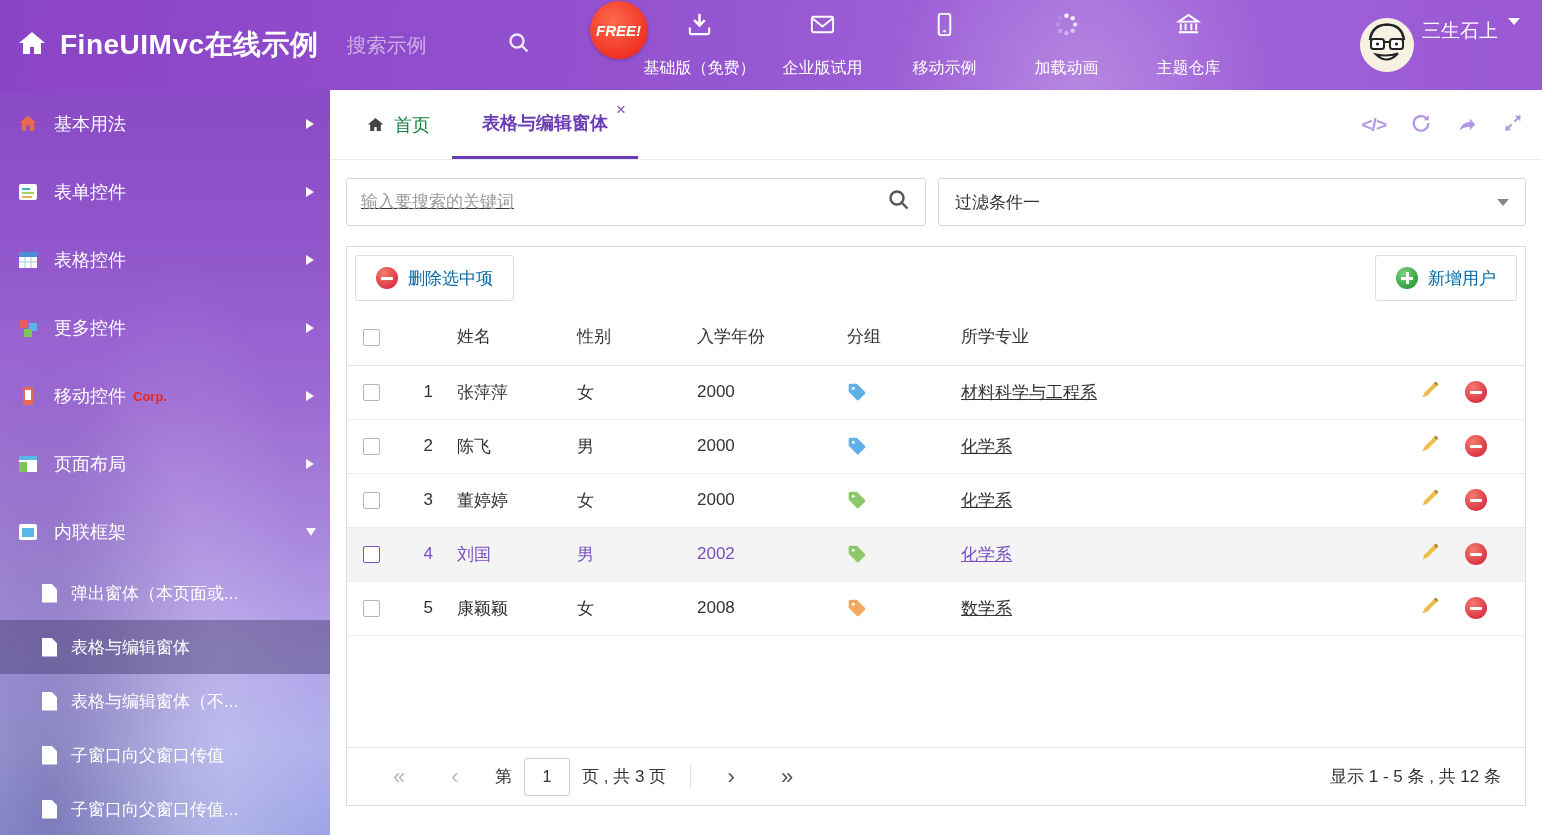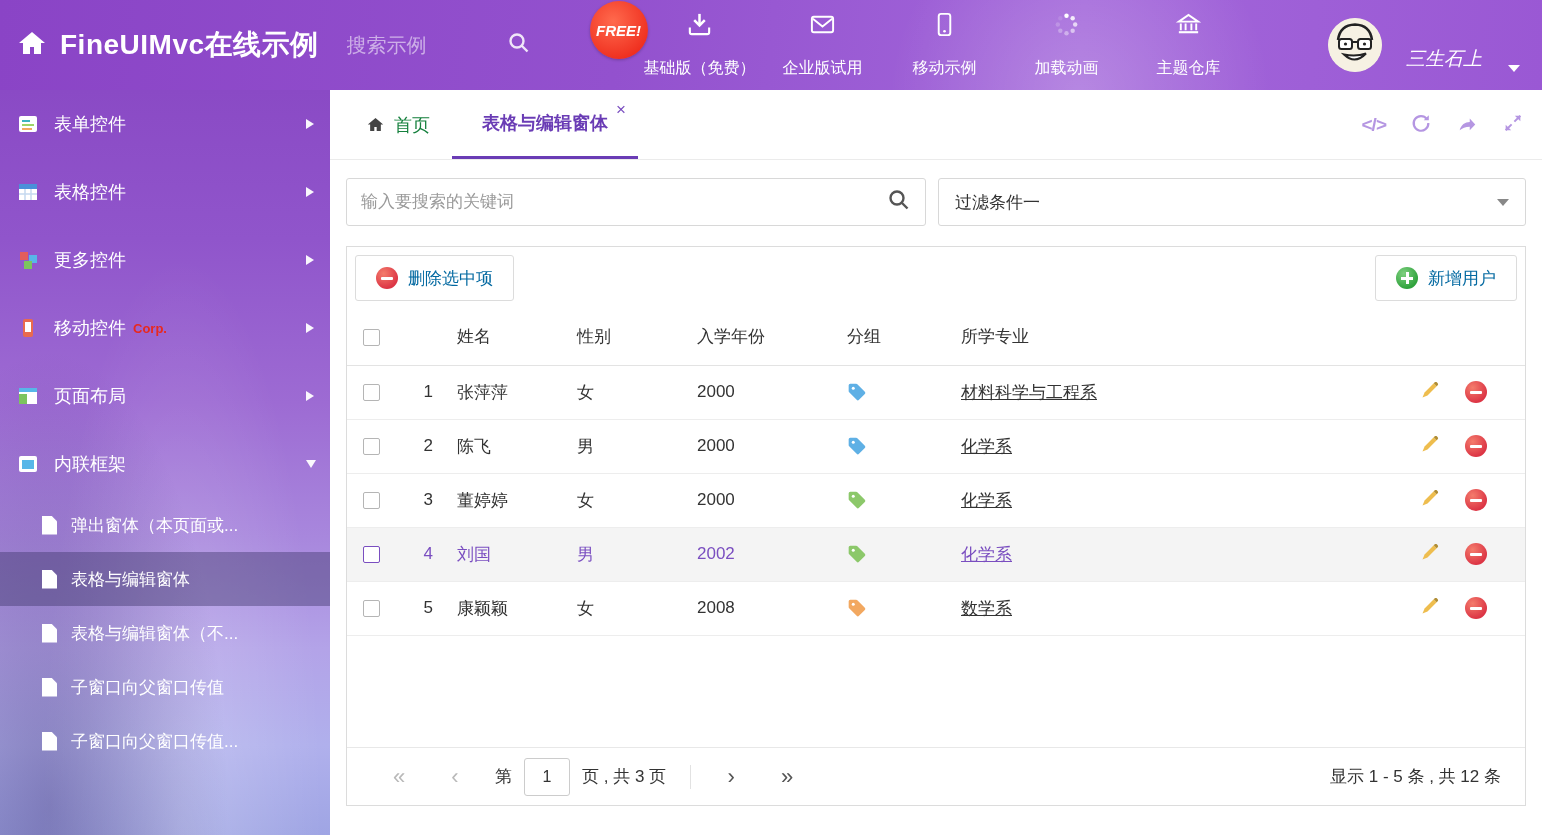--- a/index.html
+++ b/index.html
@@ -20,21 +20,21 @@
   .h-search input::placeholder { color:rgba(255,255,255,.55); }
   .h-nav { display:flex; margin-left:42px; height:100%; }
   .h-nav-item { width:122px; display:flex; flex-direction:column; align-items:center; justify-content:center;
     gap:16px; font-size:16px; cursor:pointer; position:relative; white-space:nowrap; }
   .h-nav-item.first { width:168px; padding-left:44px; }
   .free { position:absolute; left:-4px; top:1px; width:58px; height:58px; border-radius:50%;
     background:radial-gradient(circle at 40% 35%, #ff6a4d, #ef2f1f 75%);
     display:flex; align-items:center; justify-content:center;
     font-size:15px; font-weight:700; font-style:italic; color:#fff; z-index:3;
     box-shadow:0 1px 3px rgba(0,0,0,.25); }
-  .h-user { margin-left:auto; margin-right:22px; display:flex; align-items:flex-end; gap:24px; cursor:pointer;font-style:italic; }
+  .h-user { margin-left:auto; margin-right:22px; display:flex; align-items:flex-start; gap:8px; cursor:pointer; }
   .h-user .name { font-size:19px; }
   .h-caret { width:0; height:0; border-left:6px solid transparent; border-right:6px solid transparent;
     border-top:7px solid #fff; margin-left:2px; }
   .avatar { width:54px; height:54px; border-radius:50%; overflow:hidden; background:#f6f1e3; }
 
   
   .sidebar { position:absolute; top:90px; left:0; width:330px; height:745px; color:#fff;
     background:
       radial-gradient(ellipse at 15% 96%, rgba(55,40,105,.35), transparent 45%),
       radial-gradient(ellipse at 55% 100%, rgba(255,255,255,.22), transparent 55%),
@@ -65,21 +65,21 @@
   .tab-close { position:absolute; top:10px; right:12px; font-weight:400; font-size:17px; color:#7a4ec0; cursor:pointer; }
   .tab-tools { position:absolute; right:18px; top:0; height:100%; display:flex; align-items:center;
     gap:24px; color:#b596e2; }
   .tab-tools > * { cursor:pointer; }
   .tool-code { font-size:19px; font-weight:700; letter-spacing:-1px; }
 
   .filters { display:flex; margin:18px 16px 0; gap:12px; }
   .fbox { height:48px; border:1px solid #d8d8d8; border-radius:3px; background:#fff;
     display:flex; align-items:center; position:relative; }
   .f-search { width:580px; padding:0 48px 0 14px; }
-  .f-search input { border:0; outline:0; flex:1; font-size:17px; color:#333; font-family:inherit; }
+  .f-search input { border:0; outline:0; flex:1; font-size:17px; color:#333; font-family:inherit;text-decoration:underline; }
   .f-search input::placeholder { color:#9a9a9a; }
   .f-search .mag { position:absolute; right:14px; cursor:pointer; }
   .f-drop { width:588px; padding:0 40px 0 16px; font-size:17px; color:#333; cursor:pointer; }
   .f-drop .caret { position:absolute; right:16px; width:0; height:0;
     border-left:6px solid transparent; border-right:6px solid transparent; border-top:7px solid #888; }
 
   .panel { margin:20px 16px 0; border:1px solid #dcdcdc; height:560px; display:flex; flex-direction:column; }
   .ptoolbar { padding:8px; display:flex; align-items:center; }
   .btn { display:inline-flex; align-items:center; gap:10px; height:46px; padding:0 20px;
     border:1px solid #dcdcdc; border-radius:3px; background:#fff; font-size:17px; color:#0369a1;
@@ -212,20 +212,27 @@
           <circle cx="36.5" cy="26" r="1.6" fill="#222"></circle>
           <path d="M16 36.5 Q27 47 38 35.5 Q28 39 16 36.5z" fill="#fff" stroke="#222" stroke-width="2"></path>
         </svg>
     </span>
     <span class="name">三生石上</span>
     <span class="h-caret"></span>
   </div>
 </div>
 
 <div class="sidebar">
+  <div class="s-item">
+    <svg viewBox="0 0 24 24" width="24" height="24">
+        <path d="M12 3.5l8.5 7.5h-2.2v8h-4.4v-5.5H10V19H5.7v-8H3.5z" fill="#e96a4e"></path>
+      </svg>
+    <span>基本用法</span>
+    <span class="chev-r"></span>
+  </div>
   <div class="s-item">
     <svg viewBox="0 0 24 24" width="24" height="24">
         <rect x="3" y="4" width="18" height="16" rx="2" fill="#fff"></rect>
         <rect x="6" y="8" width="8" height="2" fill="#3bb4c1"></rect>
         <rect x="6" y="12" width="12" height="2" fill="#9fd468"></rect>
         <rect x="6" y="16" width="10" height="2" fill="#f2a860"></rect>
       </svg>
     <span>表单控件</span>
     <span class="chev-r"></span>
   </div>

